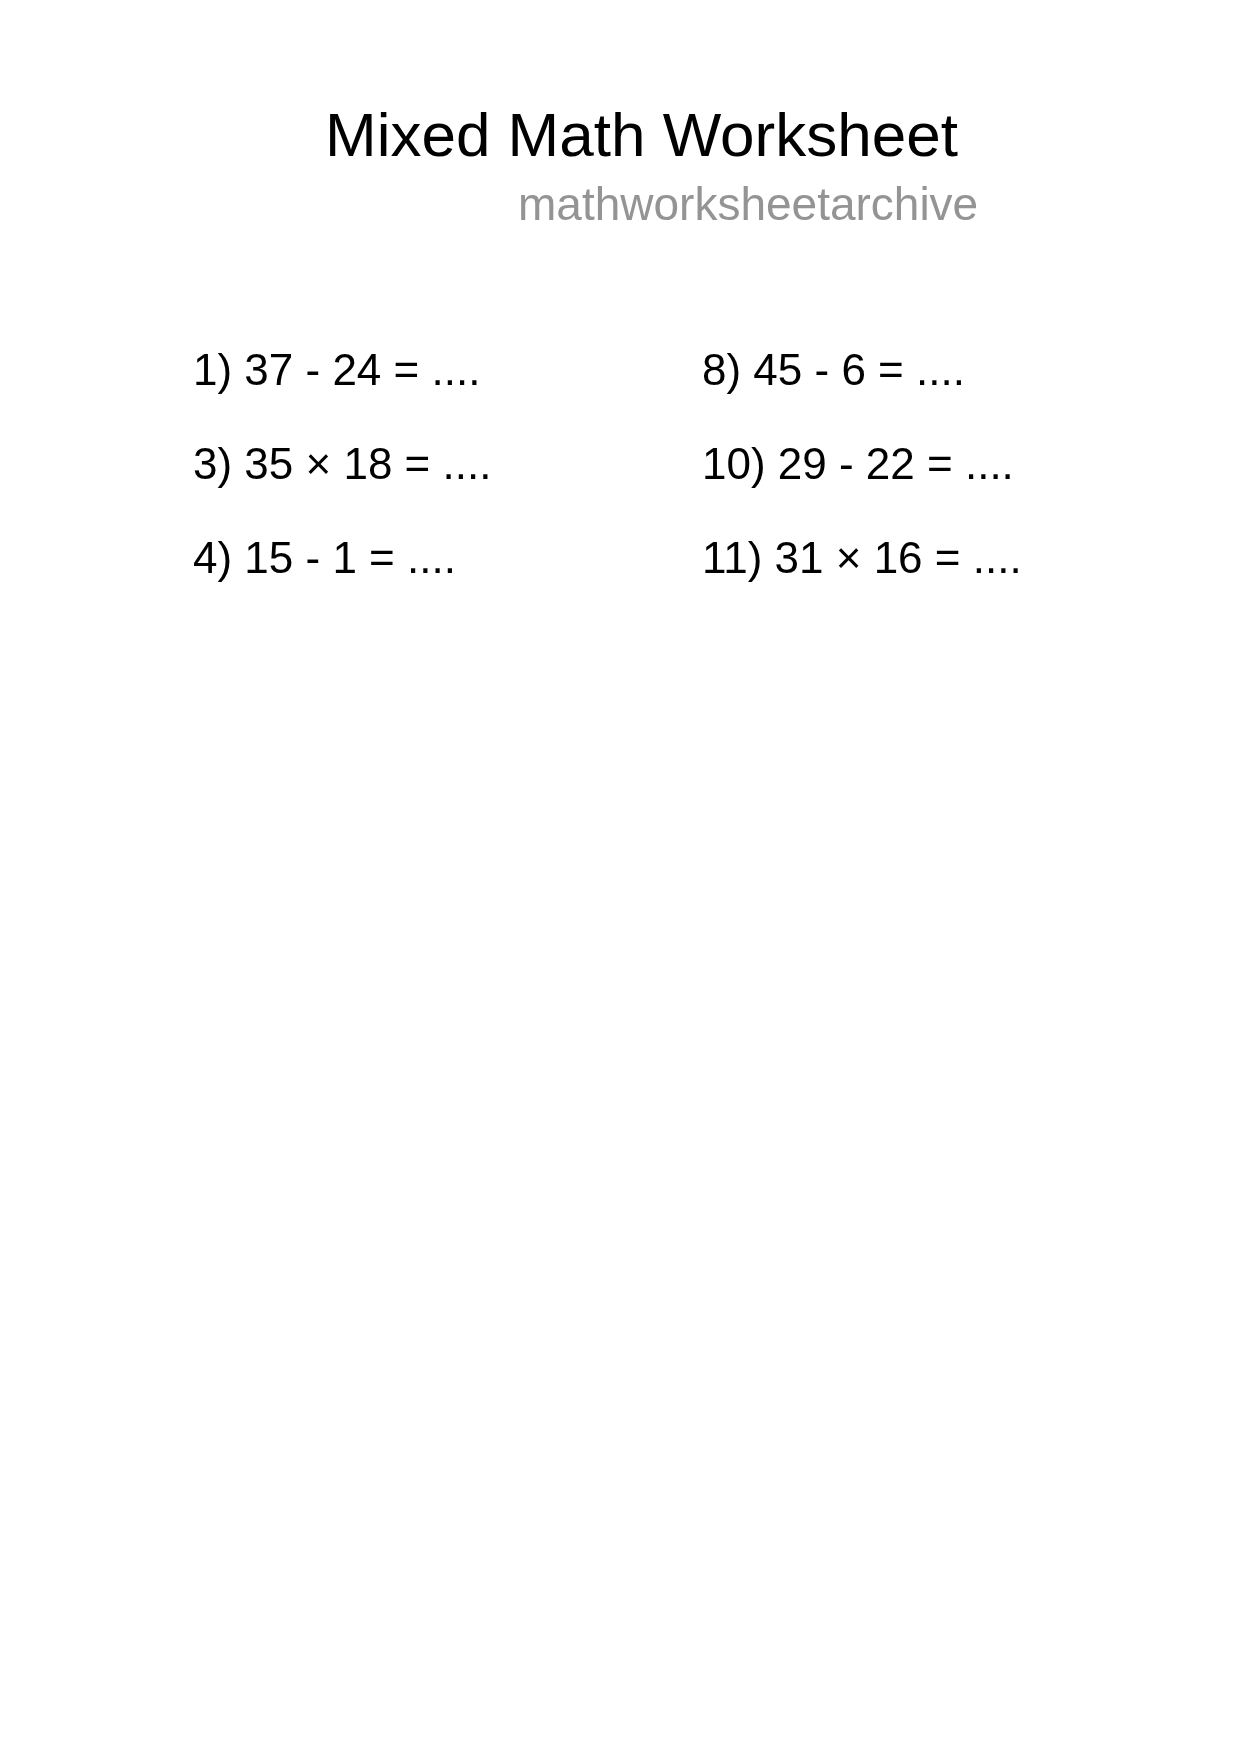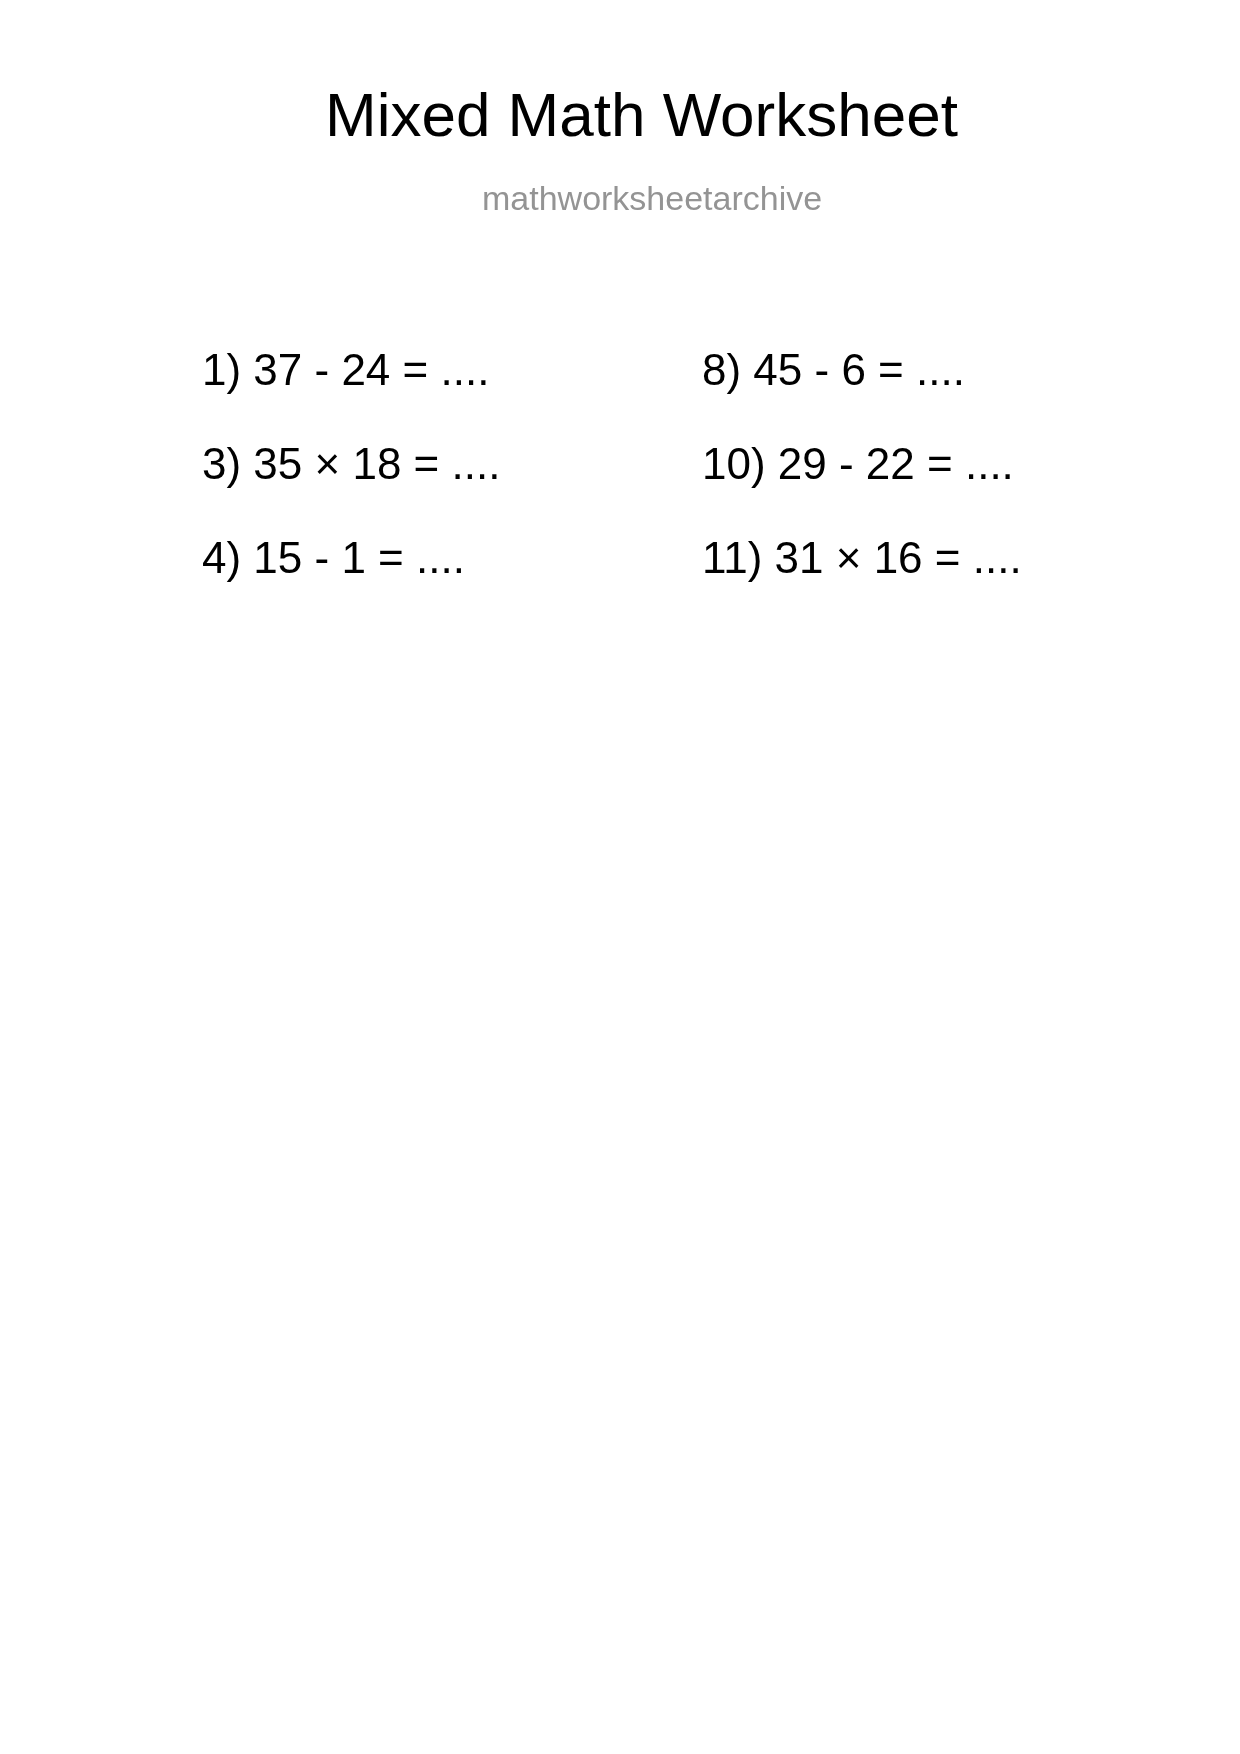--- a/index.html
+++ b/index.html
@@ -11,41 +11,41 @@
     position: relative;
     width: 1240px;
     height: 1754px;
     background: #ffffff;
     overflow: hidden;
     font-family: "Liberation Sans", sans-serif;
   }
   .title {
     position: absolute;
     left: 325px;
-    top: 84px;
+    top: 104px;
     font-size: 62px;
     line-height: 1;
     color: #000000;
     white-space: nowrap;
     letter-spacing: 0;
   }
   .subtitle {
     position: absolute;
-    left: 482px;
+    left: 518px;
     top: 181px;
-    font-size: 34px;
+    font-size: 46px;
     line-height: 1;
     color: #949494;
     white-space: nowrap;
   }
   .problems-column {
     position: absolute;
     top: 348px;
   }
-  .problems-column.left  { left: 202px; }
+  .problems-column.left  { left: 193px; }
   .problems-column.right { left: 702px; }
   .problem-line {
     font-size: 44px;
     line-height: 44px;
     color: #000000;
     white-space: nowrap;
     margin: 0 0 50px 0;
   }
 </style>
 </head>

